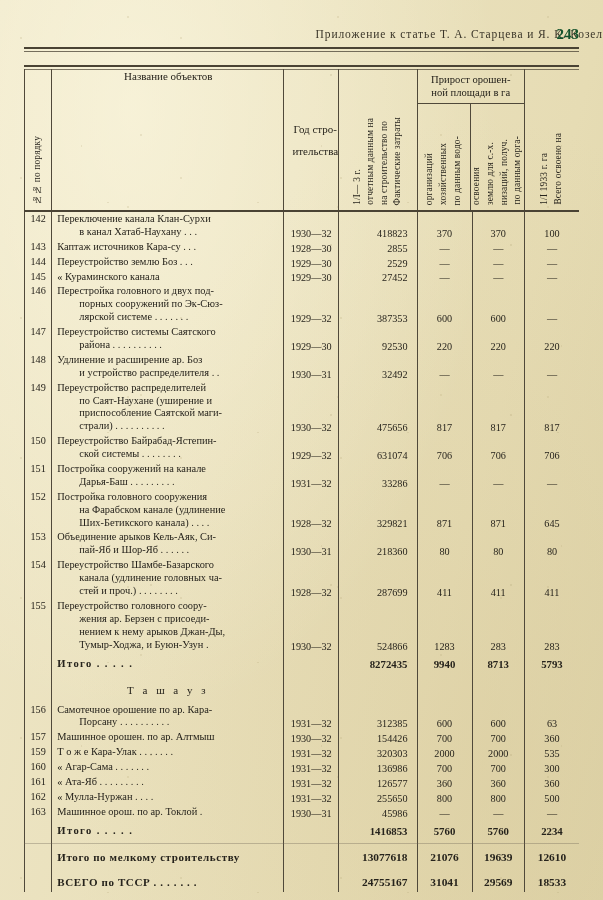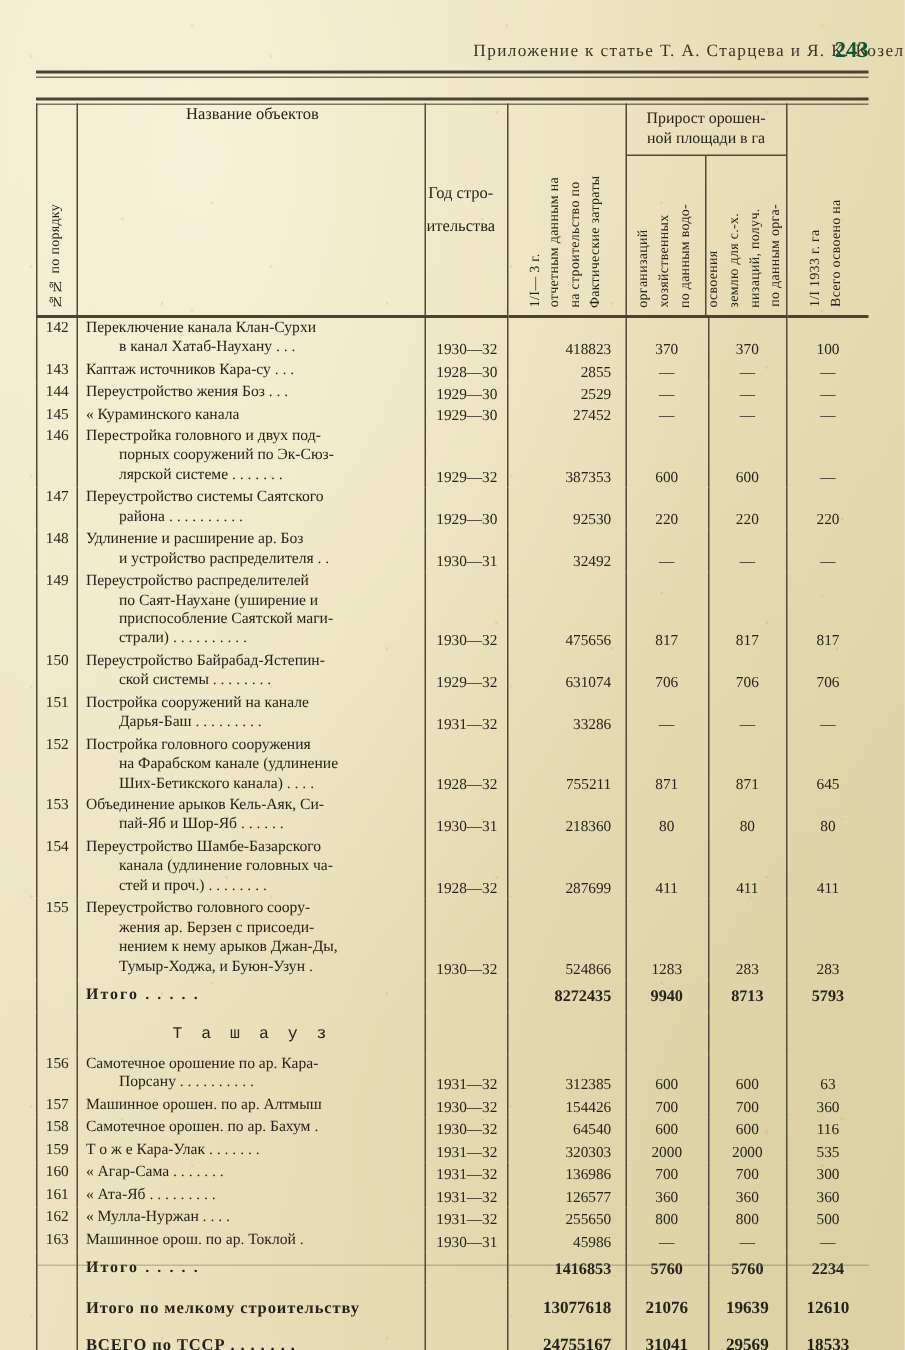--- a/index.html
+++ b/index.html
@@ -61,21 +61,21 @@
   
   .hd{height:136px;position:relative;}
   .rotbox{position:absolute;inset:0;display:flex;justify-content:center;align-items:flex-end;padding-bottom:5px;}
   .rotbox span{
     writing-mode:vertical-rl;transform:rotate(180deg);
     font-size:9.3px;line-height:1.25;letter-spacing:.2px;text-align:left;
   }
   .rotbox.multi{align-items:flex-end;}
   .rotbox.multi span{margin:0 1px;}
   .hd-center{display:flex;justify-content:center;height:100%;text-align:center;font-size:11px;line-height:1.45;}
-  .hd-year{display:flex;align-items:center;justify-content:flex-start;height:100%;text-align:center;font-size:11px;line-height:2.0;}
+  .hd-year{display:flex;align-items:center;justify-content:flex-end;height:100%;text-align:center;font-size:11px;line-height:2.0;}
   .grp-title{
     height:30px;border-bottom:1px solid #50493a;
     display:flex;align-items:center;justify-content:center;
     text-align:center;font-size:10.6px;line-height:1.25;padding:2px 3px;
   }
   .grp-body{height:106px;display:flex;}
   .grp-col{flex:1;position:relative;}
   .grp-col + .grp-col{border-left:1px solid #50493a;}
 
   .hdrow td{border-bottom:2px solid #4a4334;}
@@ -87,21 +87,21 @@
   .cost{width:72px;text-align:right;padding-right:9px;font-size:10.2px;}
   .c2{width:58px;text-align:center;font-size:10.2px;}
   .c3{width:55px;text-align:center;font-size:10.2px;}
   .c4{width:58px;text-align:center;font-size:10.2px;}
 
   tr.r td{padding-top:1px;padding-bottom:1px;}
   .objtxt{font-size:10.4px;line-height:1.24;}
   .objtxt .l2{display:block;padding-left:22px;}
   .vbot{vertical-align:bottom;}
 
-  .sect{text-align:center;font-size:11px;letter-spacing:3px;padding:9px 0 7px 0;font-family:Liberation Mono, monospace;}
+  .sect{text-align:center;font-size:11px;letter-spacing:3px;padding:9px 0 7px 0;}
   .itogo{text-align:left;padding-right:18px;font-size:10.6px;letter-spacing:1.4px;font-weight:bold;}
   .totrow td{font-weight:bold;padding-top:5px;padding-bottom:5px;}
   .totrow .cost,.totrow .c2,.totrow .c3,.totrow .c4{font-size:10.8px;margin-top:28px;}
   .bigtot td{font-weight:bold;padding-top:9px;padding-bottom:4px;font-size:11px;}
   .bigtot .lbl{text-align:left;letter-spacing:.6px;}
   .bigtot .cost,.bigtot .c2,.bigtot .c3,.bigtot .c4{font-size:11.4px;}
   .rule-bot{position:absolute;left:24px;right:24px;top:843px;height:1px;background:#6a6252;opacity:.35;}
 </style>
 </head>
 <body>
@@ -204,21 +204,21 @@
             </td>
             <td class="yr vline-r vbot">1928—30</td>
             <td class="cost vline-r vbot">2855</td>
             <td class="c2 vline-r vbot">—</td>
             <td class="c3 vline-r vbot">—</td>
             <td class="c4 vbot">—</td>
           </tr>
           <tr class="r">
             <td class="num vline vline-r">144</td>
             <td class="obj vline-r">
-              <div class="objtxt"><span class="">Переустройство жения Боз  . . .</span></div>
+              <div class="objtxt"><span class="">Переустройство землю Боз  . . .</span></div>
             </td>
             <td class="yr vline-r vbot">1929—30</td>
             <td class="cost vline-r vbot">2529</td>
             <td class="c2 vline-r vbot">—</td>
             <td class="c3 vline-r vbot">—</td>
             <td class="c4 vbot">—</td>
           </tr>
           <tr class="r">
             <td class="num vline vline-r">145</td>
             <td class="obj vline-r">
@@ -295,21 +295,21 @@
             <td class="c2 vline-r vbot">—</td>
             <td class="c3 vline-r vbot">—</td>
             <td class="c4 vbot">—</td>
           </tr>
           <tr class="r">
             <td class="num vline vline-r">152</td>
             <td class="obj vline-r">
               <div class="objtxt"><span class="">Постройка  головного  сооружения</span><span class="l2">на Фарабском канале (удлинение</span><span class="l2">Ших-Бетикского канала) . . . .</span></div>
             </td>
             <td class="yr vline-r vbot">1928—32</td>
-            <td class="cost vline-r vbot">755211</td>
+            <td class="cost vline-r vbot">329821</td>
             <td class="c2 vline-r vbot">871</td>
             <td class="c3 vline-r vbot">871</td>
             <td class="c4 vbot">645</td>
           </tr>
           <tr class="r">
             <td class="num vline vline-r">153</td>
             <td class="obj vline-r">
               <div class="objtxt"><span class="">Объединение арыков  Кель-Аяк, Си-</span><span class="l2">пай-Яб и Шор-Яб  . . . . . .</span></div>
             </td>
             <td class="yr vline-r vbot">1930—31</td>
@@ -381,31 +381,20 @@
             <td class="obj vline-r">
               <div class="objtxt"><span class="">Машинное орошен. по ар. Алтмыш</span></div>
             </td>
             <td class="yr vline-r vbot">1930—32</td>
             <td class="cost vline-r vbot">154426</td>
             <td class="c2 vline-r vbot">700</td>
             <td class="c3 vline-r vbot">700</td>
             <td class="c4 vbot">360</td>
           </tr>
           <tr class="r">
-            <td class="num vline vline-r">158</td>
-            <td class="obj vline-r">
-              <div class="objtxt"><span class="">Самотечное орошен. по ар. Бахум .</span></div>
-            </td>
-            <td class="yr vline-r vbot">1930—32</td>
-            <td class="cost vline-r vbot">64540</td>
-            <td class="c2 vline-r vbot">600</td>
-            <td class="c3 vline-r vbot">600</td>
-            <td class="c4 vbot">116</td>
-          </tr>
-          <tr class="r">
             <td class="num vline vline-r">159</td>
             <td class="obj vline-r">
               <div class="objtxt"><span class="">Т о ж е  Кара-Улак . . . . . . .</span></div>
             </td>
             <td class="yr vline-r vbot">1931—32</td>
             <td class="cost vline-r vbot">320303</td>
             <td class="c2 vline-r vbot">2000</td>
             <td class="c3 vline-r vbot">2000</td>
             <td class="c4 vbot">535</td>
           </tr>

